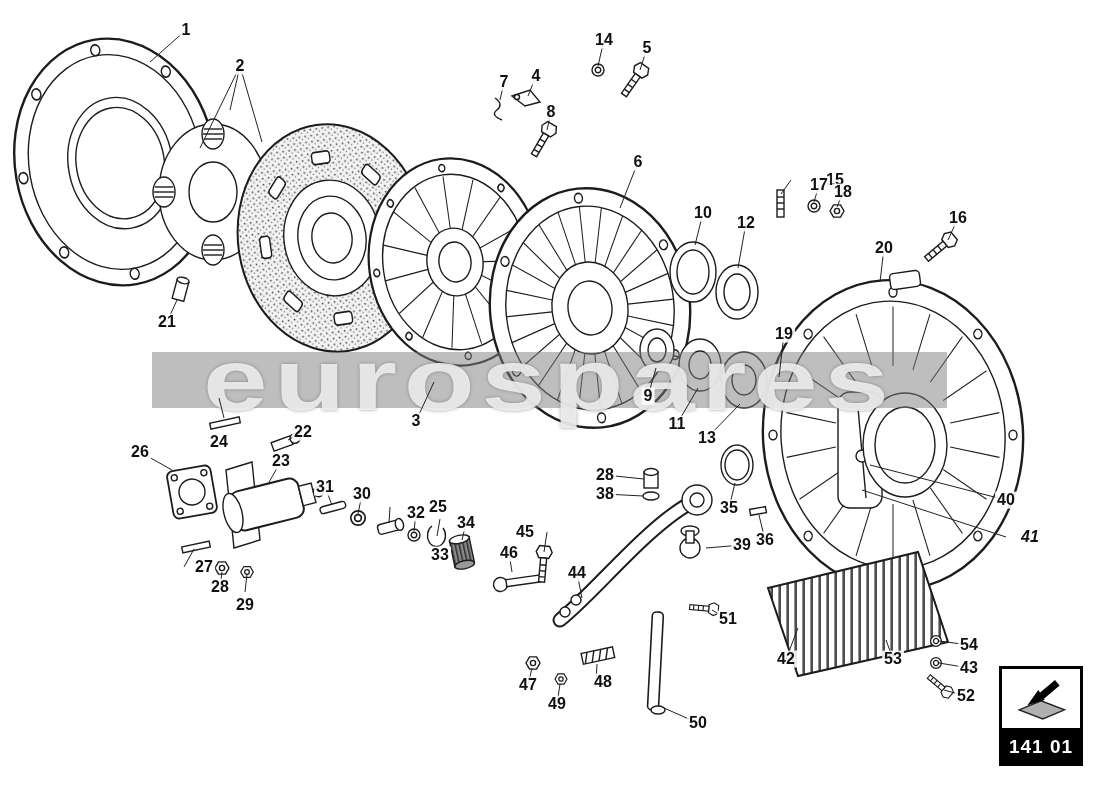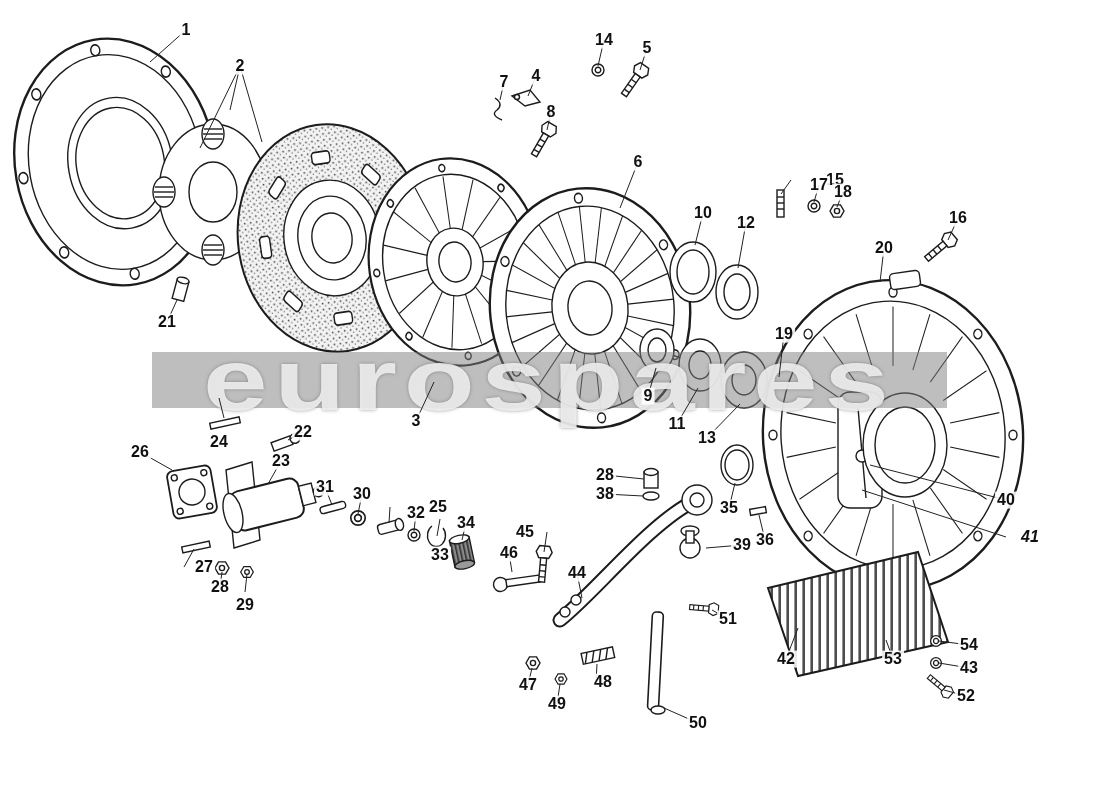--- a/index.html
+++ b/index.html
@@ -490,14 +490,24 @@
       <div class="callout" style="left: 528px; top: 685px;">47</div>
       <div class="callout" style="left: 596px; top: 682px; margin-left: 7px;">48</div>
       <div class="callout" style="left: 557px; top: 704px;">49</div>
       <div class="callout" style="left: 698px; top: 723px;">50</div>
       <div class="callout" style="left: 728px; top: 619px;">51</div>
       <div class="callout" style="left: 966px; top: 696px;">52</div>
       <div class="callout" style="left: 893px; top: 659px;">53</div>
       <div class="callout" style="left: 969px; top: 645px;">54</div>
     </div>
 
+  <div class="badge">
+    <div class="badge-icon">
+      <svg width="58" height="50" viewBox="0 0 64 52" xmlns="http://www.w3.org/2000/svg">
+        <polygon points="8,38 32,28 58,38 34,48" fill="#b0b0b0" stroke="#222" stroke-width="1.5"></polygon>
+        <line x1="50" y1="8" x2="31" y2="24" stroke="#000" stroke-width="8"></line>
+        <polygon points="17,33 36,27 29,16" fill="#000"></polygon>
+      </svg>
+    </div>
+    <div class="badge-code">141 01</div>
+  </div>
 
 </div>
 
 </body></html>

